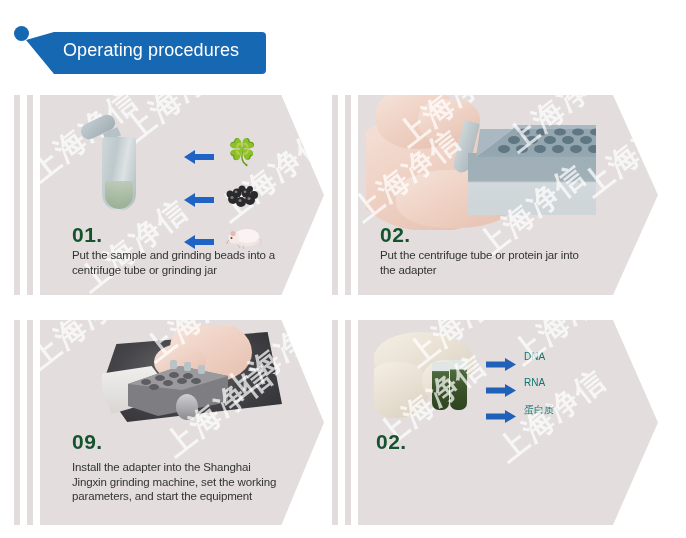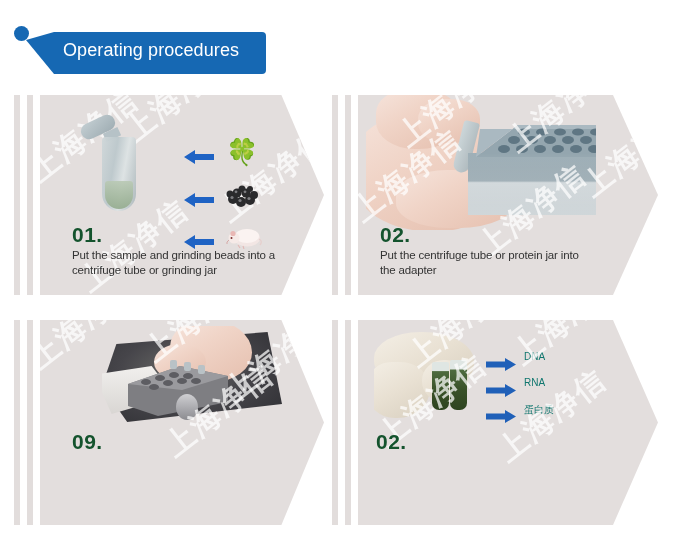--- a/index.html
+++ b/index.html
@@ -395,20 +395,21 @@
       <div style="position:absolute; left:74px; top:68px; width:22px; height:26px; border-radius:50%;
                   background:linear-gradient(180deg,#cfcfd2,#8b8b90);"></div>
     </div>
 
     <div class="wm" style="left:-20px; top:-18px;">上海净信</div>
     <div class="wm" style="left:95px; top:-25px;">上海净信</div>
     <div class="wm" style="left:175px; top:15px;">上海净信</div>
     <div class="wm" style="left:115px; top:70px;">上海净信</div>
 
     <div class="step-num" style="left:32px; top:110px;">09.</div>
+    <div class="step-text" style="left:32px; top:140px; width:205px;">Install the adapter into the Shanghai Jingxin grinding machine, set the working parameters, and start the equipment</div>
   </div>
 </div>
 
 <div class="panel panel-4" style="left:332px; top:320px; width:326px; height:205px;">
   <div class="bar b1"></div>
   <div class="bar b2"></div>
   <div class="panel-body">
 
     <div class="photo" style="left:16px; top:12px; width:130px; height:90px;">
       <div class="glove" style="left:0px; top:0px; width:100px; height:56px;"></div>

